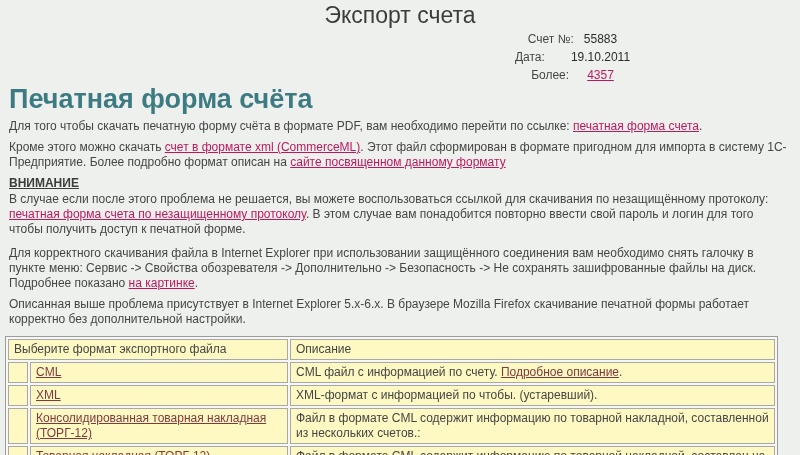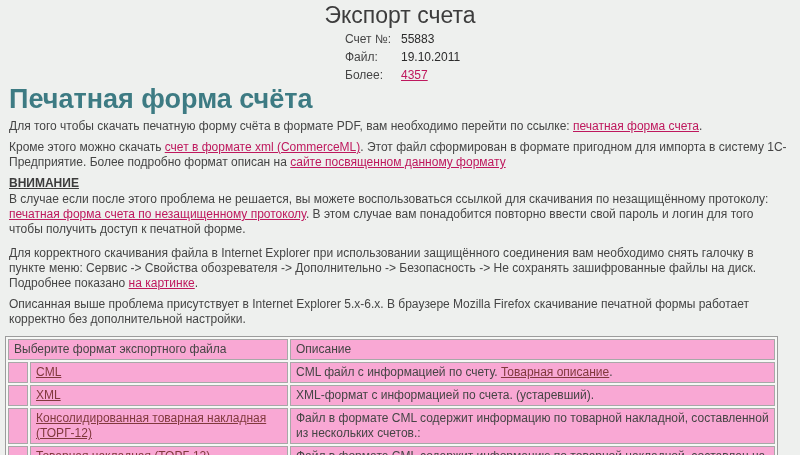--- a/index.html
+++ b/index.html
@@ -8,21 +8,21 @@
     background:#eef0ee;
     font-family:"Liberation Sans",sans-serif;
     font-size:12px;line-height:15px;color:#454545;
   }
   
   .page-title{
     text-align:center;font-size:23px;line-height:26px;color:#3c3c3c;
     padding-top:2px;font-weight:normal;margin:0;
   }
   .invoice-info{margin:2px 0 0 345px;}
-  .info-row{display:flex;height:18px;align-items:center;}
+  .info-row{display:flex;height:18px;align-items:center;justify-content:center;}
   .info-label{width:56px;color:#454545;}
   .info-value{color:#2b2b2b;}
   a{cursor:pointer;text-decoration:underline;}
   a.lnk{color:#be185d;}
   a.lnk.red{color:#81393d;}
   
   .content{padding:0 11px 0 9px;}
   .section-heading{
     color:#3d7b83;font-size:27px;line-height:28px;font-weight:bold;
     margin:1px 0 6px 0;letter-spacing:0;
@@ -30,40 +30,40 @@
   .para{margin:0 0 6px 0;}
   .attn{font-weight:bold;margin:2px 0 1px 0;color:#3c3c3c;text-decoration:underline;}
   .para.gap-lg{margin-bottom:9px;}
   
   table.export{
     border-collapse:separate;border-spacing:2px;
     width:773px;margin-left:-4px;
     border:1px solid #9c9c9c;background:#f7f8f6;
   }
   table.export td, table.export th{
-    border:1px solid #a8a8a8;background:#f9a8d4;
+    border:1px solid #a8a8a8;background:#fef9c3;
     padding:2px 5px;vertical-align:top;text-align:left;
     font-weight:normal;line-height:15px;
   }
   td.cell-spacer{width:8px;padding:2px 1px;}
   td.cell-link{width:246px;}
   th.h-format{width:260px;}
 </style>
 </head>
 <body>
 
 <div class="page-title">Экспорт счета</div>
 
 <div class="invoice-info">
   <div class="info-row">
     <span class="info-label">Счет №:</span>
     <span class="info-value">55883</span>
   </div>
   <div class="info-row">
-    <span class="info-label">Файл:</span>
+    <span class="info-label">Дата:</span>
     <span class="info-value">19.10.2011</span>
   </div>
   <div class="info-row">
     <span class="info-label">Более:</span>
     <a class="lnk info-value" href="#">4357</a>
   </div>
 </div>
 
 <div class="content">
   <div class="section-heading">Печатная форма счёта</div>
@@ -80,26 +80,26 @@
     <thead>
       <tr>
         <th class="h-format" colspan="2">Выберите формат экспортного файла</th>
         <th>Описание</th>
       </tr>
     </thead>
     <tbody>
         <tr>
           <td class="cell-spacer"></td>
           <td class="cell-link"><a href="#" class="lnk red">CML</a></td>
-          <td class="cell-desc">CML файл с информацией по счету. <a href="#" class="lnk red">Товарная описание</a>.</td>
+          <td class="cell-desc">CML файл с информацией по счету. <a href="#" class="lnk red">Подробное описание</a>.</td>
         </tr>
         <tr>
           <td class="cell-spacer"></td>
           <td class="cell-link"><a href="#" class="lnk red">XML</a></td>
-          <td class="cell-desc">XML-формат с информацией по счета. (устаревший).</td>
+          <td class="cell-desc">XML-формат с информацией по чтобы. (устаревший).</td>
         </tr>
         <tr>
           <td class="cell-spacer"></td>
           <td class="cell-link"><a href="#" class="lnk red">Консолидированная товарная накладная (ТОРГ-12)</a></td>
           <td class="cell-desc">Файл в формате CML содержит информацию по товарной накладной, составленной из нескольких счетов.:</td>
         </tr>
         <tr>
           <td class="cell-spacer"></td>
           <td class="cell-link"><a href="#" class="lnk red">Товарная накладная (ТОРГ-12)</a></td>
           <td class="cell-desc">Файл в формате CML содержит информацию по товарной накладной, составлен на основании одного счета.:</td>

